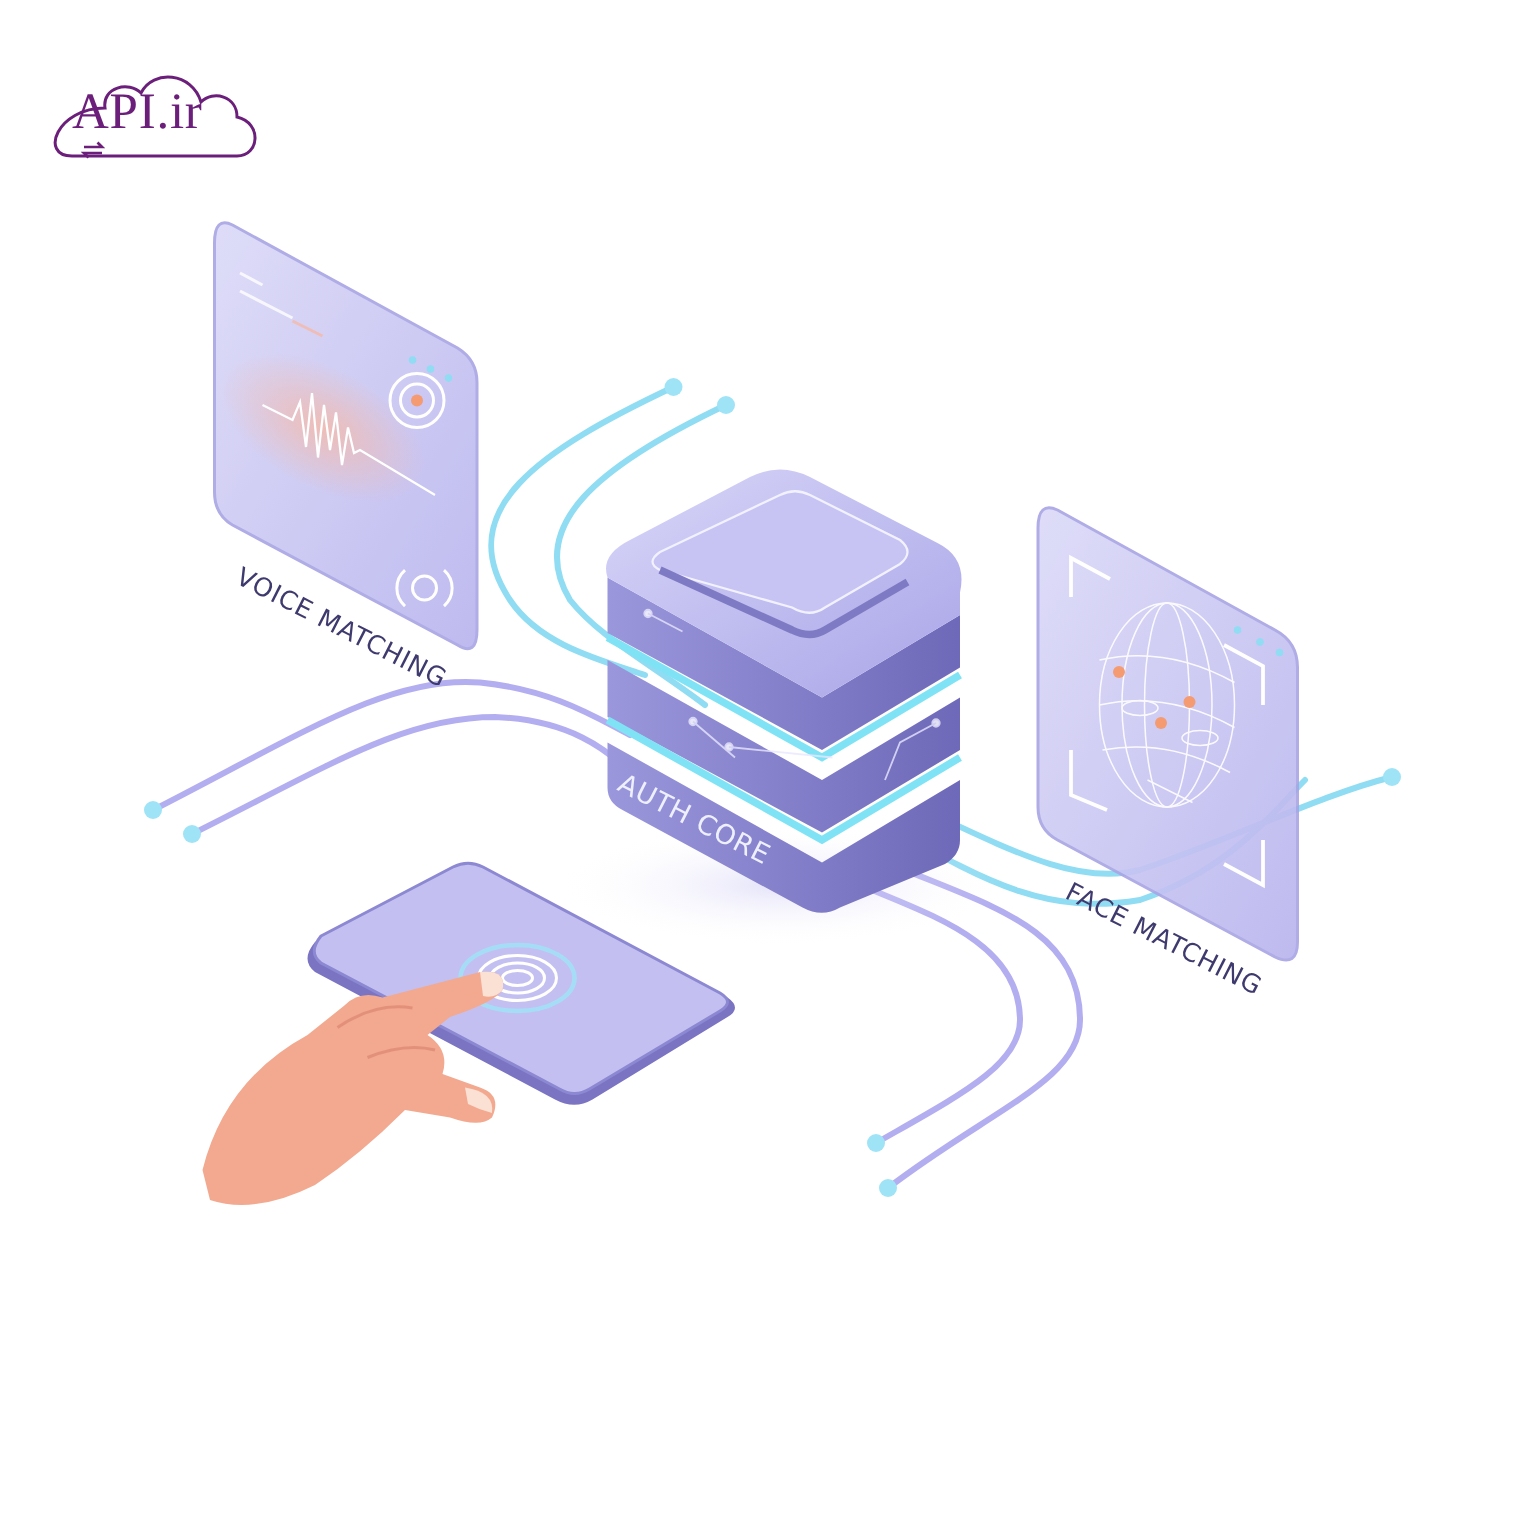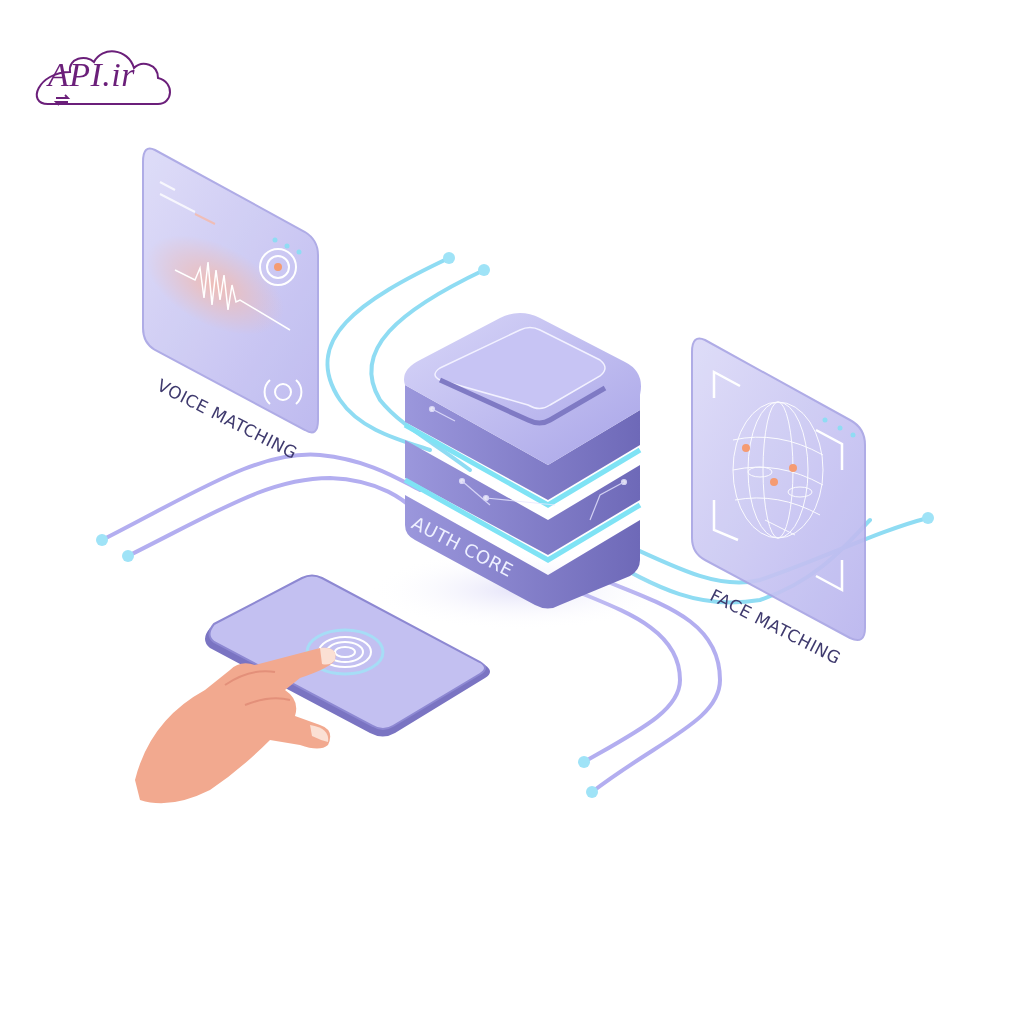--- a/index.html
+++ b/index.html
@@ -1,18 +1,18 @@
 <!DOCTYPE html>
 <html><head>
 <meta charset="utf-8">
 <style>
   html, body { margin: 0; padding: 0; background: #ffffff; }
   body { width: 1024px; height: 1024px; position: relative; overflow: hidden; font-family: "Liberation Sans", sans-serif; }
   .abs { position: absolute; }
-  .logo { left: 18px; top: 42px; width: 160px; height: 72px; font-style: italic; }
+  .logo { left: 18px; top: 42px; width: 160px; height: 72px; }
   .logo-text { position: absolute; left: 30px; top: 14px; font-family: "Liberation Serif", serif; font-size: 34px; color: #6b1f7a; letter-spacing: 0.5px; }
   svg.scene { position: absolute; left: 0; top: 0; width: 1024px; height: 1024px; }
   .label { position: absolute; font-family: "DejaVu Sans", sans-serif; color: #3f3a6e; font-size: 17px; letter-spacing: 0.5px; white-space: nowrap; transform-origin: left top; }
   .voice-label { left: 163px; top: 375px; transform: rotate(27deg); }
   .face-label { left: 716px; top: 585px; transform: rotate(27deg); }
   .core-label { left: 418px; top: 512px; transform: rotate(27deg); color: #eef0ff; font-size: 18px; transform-origin: left top; }
 </style>
 </head>
 <body>
 

